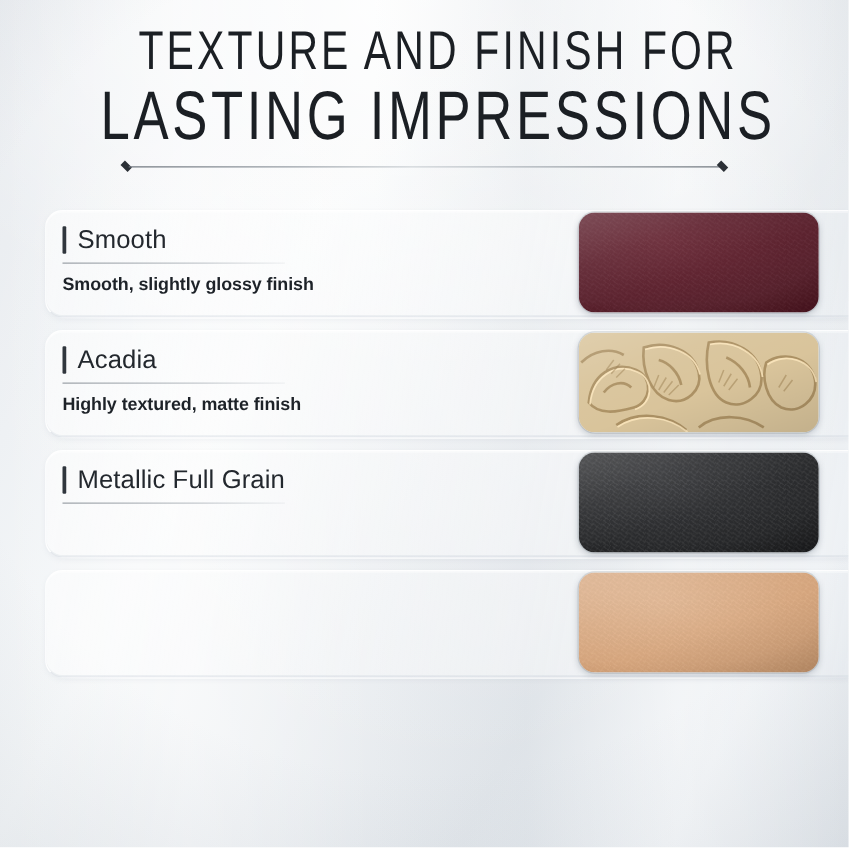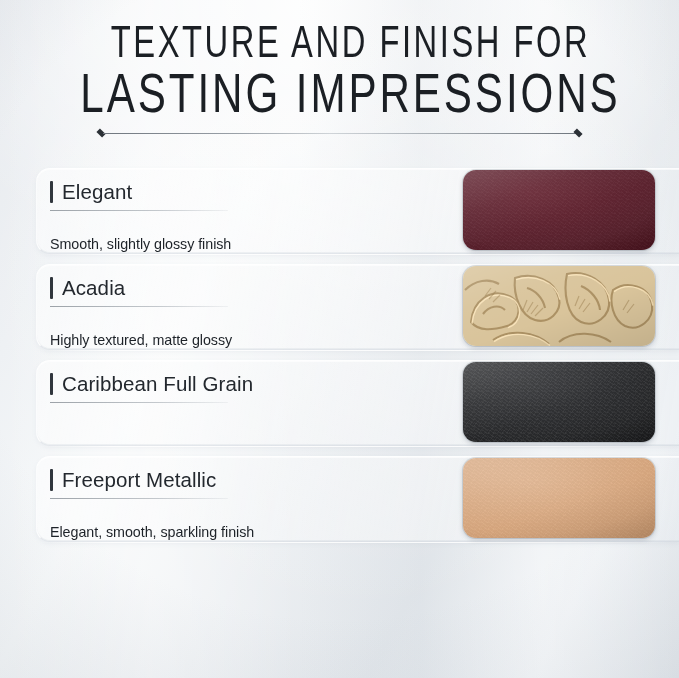--- a/index.html
+++ b/index.html
@@ -191,23 +191,23 @@
     margin-top: 5px;
     margin-left: 0px;
     width: 178px;
     height: 1px;
     background: linear-gradient(90deg,
       rgba(120,128,136,0.72) 0%,
       rgba(150,158,166,0.55) 60%,
       rgba(190,196,202,0.18) 100%);
   }
   .desc-text {
-    margin-top: 25px;
+    margin-top: 9px;
     font-size: 14.3px;
-    font-weight: 400;
+    font-weight: 700;
     color: #1d2228;
     letter-spacing: -0.05px;
     white-space: nowrap;
   }
 
   
   .swatch {
     position: absolute;
     left: 463px;
     top: 8px;
@@ -263,41 +263,41 @@
     <div class="divider-diamond right"></div>
   </div>
 
   <div class="rows" id="rows-container">
       <div class="row">
         <div class="row-card"></div>
         <div class="row-hairline"></div>
         <div class="row-text">
           <div class="name-wrap">
             <span class="name-bar"></span>
-            <span class="name-text">Elegant</span>
+            <span class="name-text">Smooth</span>
           </div>
           <div class="name-rule"></div>
           <div class="desc-text">Smooth, slightly glossy finish</div>
         </div>
         <div class="swatch">
           <div class="swatch-fill" style="background: radial-gradient(ellipse 90% 90% at 35% 28%, #6B2B38 0%, #5D2430 75%, rgb(79,22,34) 100%);"></div>
           <div class="swatch-grain soft"></div>
           <div class="swatch-gloss"></div>
         </div>
       </div>
       <div class="row">
         <div class="row-card"></div>
         <div class="row-hairline"></div>
         <div class="row-text">
           <div class="name-wrap">
             <span class="name-bar"></span>
             <span class="name-text">Acadia</span>
           </div>
           <div class="name-rule"></div>
-          <div class="desc-text">Highly textured, matte glossy</div>
+          <div class="desc-text">Highly textured, matte finish</div>
         </div>
         <div class="swatch">
           <div class="swatch-fill"><svg viewBox="0 0 192 80" preserveAspectRatio="none" width="100%" height="100%">
               <rect width="192" height="80" fill="#D9C49B"></rect>
               <g fill="none" stroke="rgb(148,119,72)" stroke-width="2.1" opacity="0.65">
                 <path d="M8 56 C 10 34, 28 22, 46 30 C 60 36, 58 56, 44 60 C 30 64, 16 66, 8 56 Z"></path>
                 <path d="M20 48 C 26 40, 36 38, 42 44"></path>
                 <path d="M52 12 C 70 6, 92 14, 96 32 C 99 46, 86 58, 72 54 C 58 50, 50 30, 52 12 Z"></path>
                 <path d="M64 22 C 72 24, 80 32, 82 42"></path>
                 <path d="M104 8 C 124 4, 144 16, 146 34 C 148 50, 132 62, 118 56 C 104 50, 100 26, 104 8 Z"></path>
@@ -323,41 +323,33 @@
             </svg></div>
           <div class="swatch-gloss"></div>
         </div>
       </div>
       <div class="row">
         <div class="row-card"></div>
         <div class="row-hairline"></div>
         <div class="row-text">
           <div class="name-wrap">
             <span class="name-bar"></span>
-            <span class="name-text">Caribbean Full Grain</span>
+            <span class="name-text">Metallic Full Grain</span>
           </div>
           <div class="name-rule"></div>
         </div>
         <div class="swatch">
           <div class="swatch-fill" style="background: radial-gradient(ellipse 90% 90% at 35% 28%, #3A3B3E 0%, #2B2C2E 75%, rgb(29,30,32) 100%);"></div>
           <div class="swatch-grain"></div>
           <div class="swatch-gloss"></div>
         </div>
       </div>
       <div class="row">
         <div class="row-card"></div>
         <div class="row-hairline"></div>
-        <div class="row-text">
-          <div class="name-wrap">
-            <span class="name-bar"></span>
-            <span class="name-text">Freeport Metallic</span>
-          </div>
-          <div class="name-rule"></div>
-          <div class="desc-text">Elegant, smooth, sparkling finish</div>
-        </div>
         <div class="swatch">
           <div class="swatch-fill" style="background: radial-gradient(ellipse 90% 90% at 35% 28%, #E3B894 0%, #D9A87F 75%, rgb(203,154,113) 100%);"></div>
           <div class="swatch-grain soft"></div>
           <div class="swatch-gloss"></div>
         </div>
       </div>
     </div>
 </div>
 
 </body></html>

